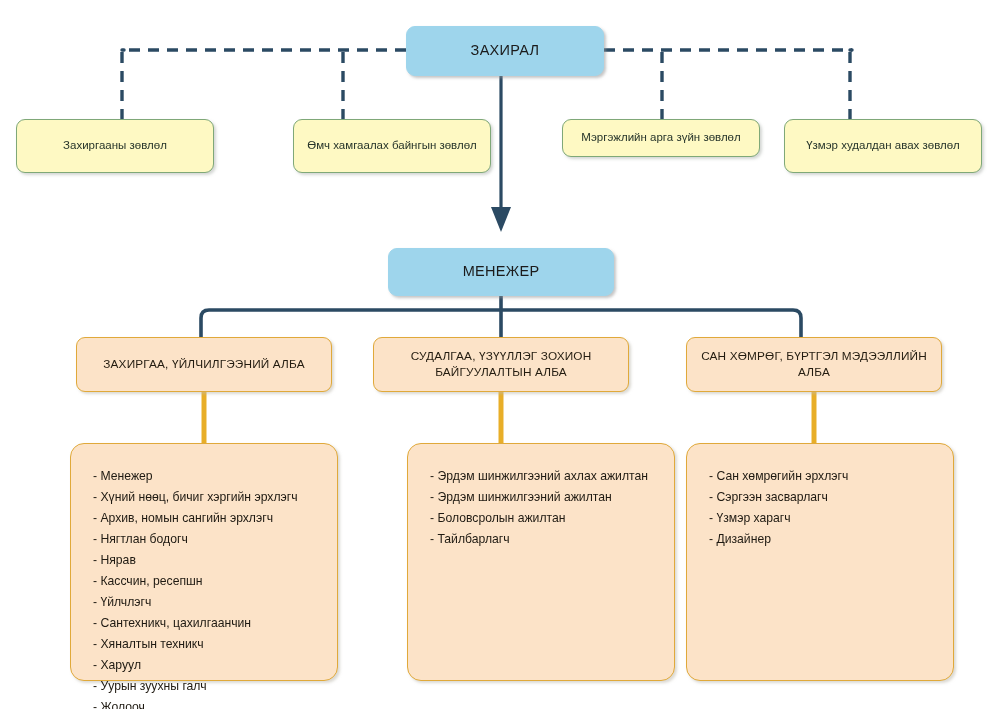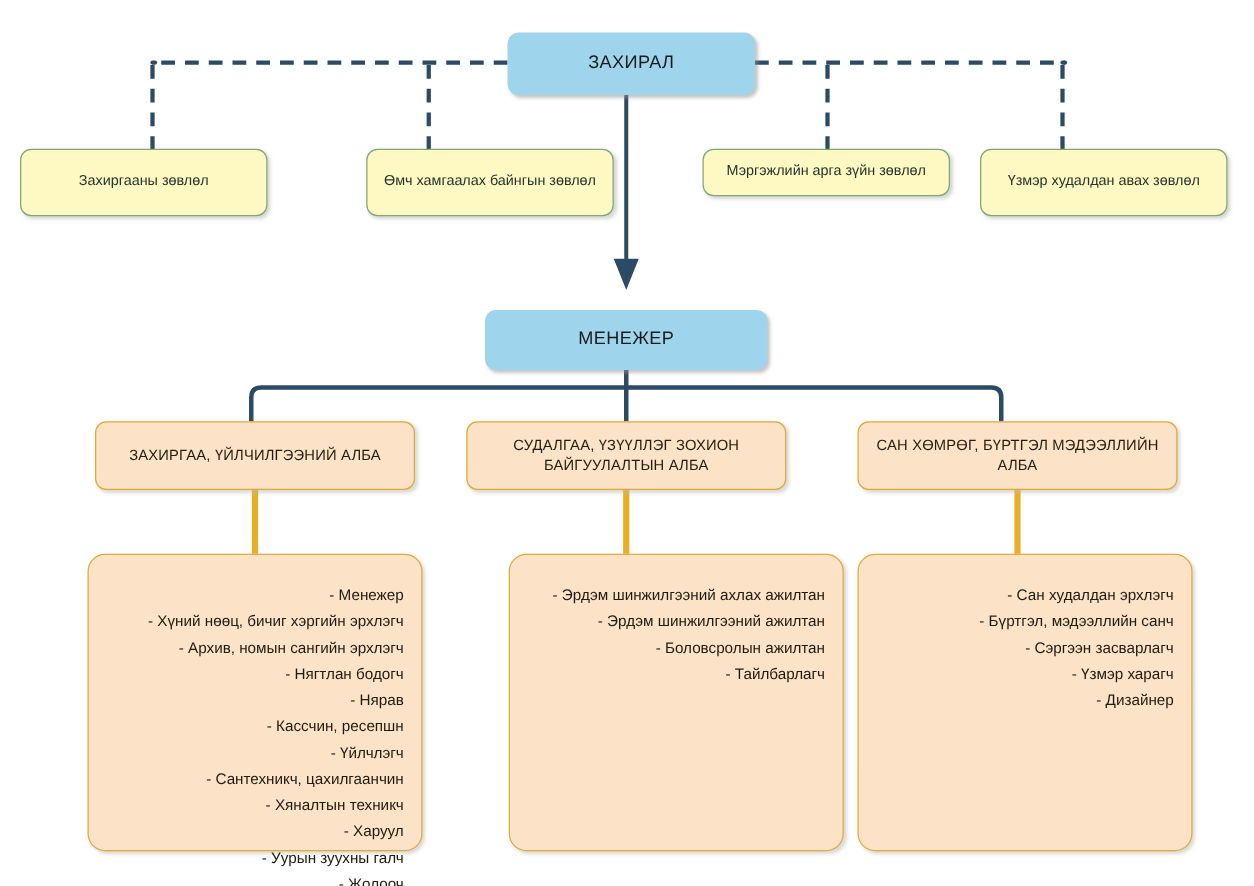--- a/index.html
+++ b/index.html
@@ -72,21 +72,21 @@
     letter-spacing: .15px;
     box-shadow: 2px 2px 3px rgba(190,185,175,.55);
   }
 
   
   .node.listbox {
     background: #FCE3C8;
     border: 1.2px solid #E0A93A;
     border-radius: 14px;
     display: block;
-    text-align: right;
+    text-align: left;
     padding: 22px 14px 14px 22px;
     box-shadow: 2px 2px 3px rgba(190,185,175,.55);
   }
   .node.listbox ul {
     margin: 0;
     padding: 0;
     list-style: none;
   }
   .node.listbox li {
     font-size: 12.2px;
@@ -196,21 +196,20 @@
     <ul>
         <li>- Эрдэм шинжилгээний ахлах ажилтан</li>
         <li>- Эрдэм шинжилгээний ажилтан</li>
         <li>- Боловсролын ажилтан</li>
         <li>- Тайлбарлагч</li>
       </ul>
   </div>
 
   <div class="node listbox" style="left:686px; top:443px; width:268px; height:238px;">
     <ul>
-        <li>- Сан худалдан эрхлэгч</li>
-        <li>- Бүртгэл, мэдээллийн санч</li>
+        <li>- Сан хөмрөгийн эрхлэгч</li>
         <li>- Сэргээн засварлагч</li>
         <li>- Үзмэр харагч</li>
         <li>- Дизайнер</li>
       </ul>
   </div>
 
 </div>
 
 </body></html>

